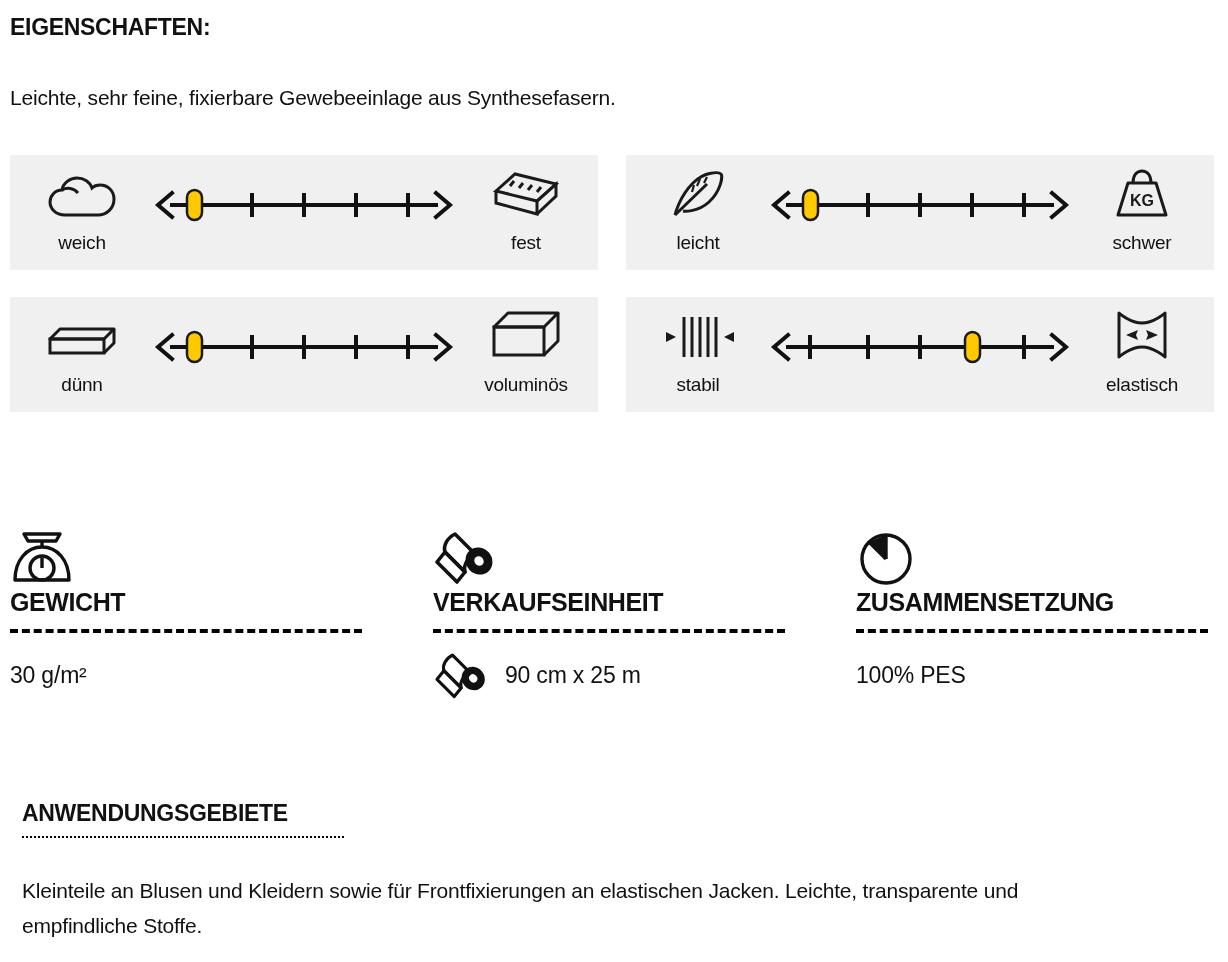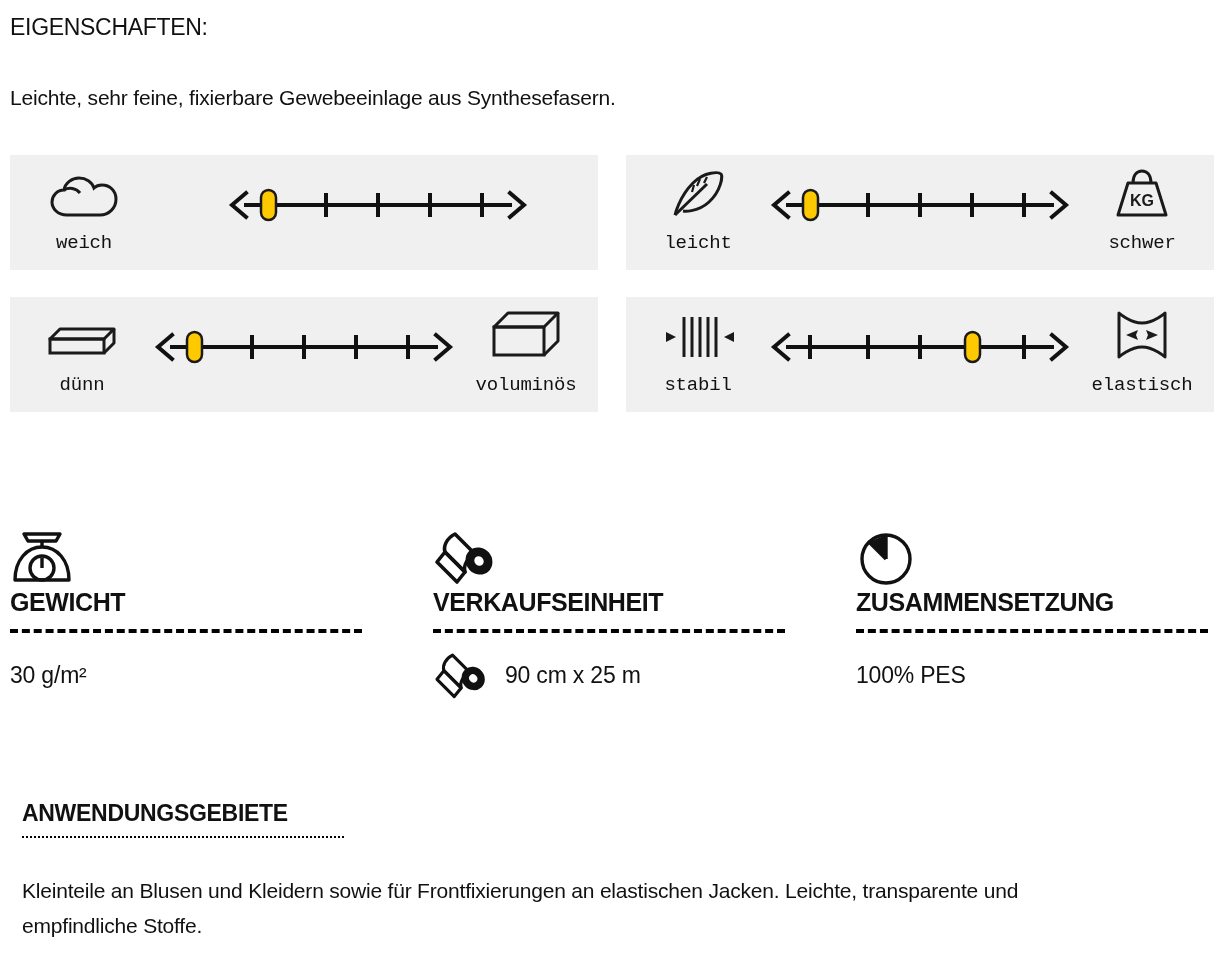--- a/index.html
+++ b/index.html
@@ -11,21 +11,21 @@
     color: #111111;
     position: relative;
     overflow: hidden;
   }
 
   
   .eig-title {
     position: absolute;
     left: 10px; top: 14px;
     font-size: 23px;
-    font-weight: normal;
+    font-weight: bold;
     letter-spacing: -0.3px;
   }
   .eig-desc {
     position: absolute;
     left: 10px; top: 86px;
     font-size: 21px;
     letter-spacing: -0.2px;
   }
 
   
@@ -41,21 +41,21 @@
   }
   .panel-end {
     width: 148px;
     display: flex;
     flex-direction: column;
     align-items: center;
     justify-content: center;
     gap: 13px;
   }
   .panel-end .ic { height: 48px; display: flex; align-items: flex-end; }
-  .panel-end .lbl { font-size: 19px; letter-spacing: -0.2px; font-family: Liberation Mono, monospace; }
+  .panel-end .lbl { font-size: 19px; letter-spacing: -0.2px; }
 
   .scale-wrap {
     flex: 1;
     display: flex;
     align-items: center;
     justify-content: center;
     padding-bottom: 16px;
   }
 
   
@@ -132,20 +132,31 @@
           <path d="M18 8 L4 20 L18 32" fill="none" stroke="#111" stroke-width="4" stroke-linecap="square"></path>
           <path d="M282 8 L296 20 L282 32" fill="none" stroke="#111" stroke-width="4" stroke-linecap="square"></path>
           <line x1="40" y1="8" x2="40" y2="32" stroke="#111" stroke-width="4"></line>
           <line x1="98" y1="8" x2="98" y2="32" stroke="#111" stroke-width="4"></line>
           <line x1="150" y1="8" x2="150" y2="32" stroke="#111" stroke-width="4"></line>
           <line x1="202" y1="8" x2="202" y2="32" stroke="#111" stroke-width="4"></line>
           <line x1="254" y1="8" x2="254" y2="32" stroke="#111" stroke-width="4"></line>
           <rect x="33" y="5" width="15" height="30" rx="7.5" fill="#FFC900" stroke="#1a1a1a" stroke-width="2.5"></rect>
         </svg>
       </div>
+      <div class="panel-end">
+        <span class="ic">
+          <svg width="70" height="50" viewBox="0 0 70 50">
+            <path d="M5 22 L24 5 L65 15 L46 32 Z" fill="none" stroke="#1a1a1a" stroke-width="3"></path>
+            <path d="M5 22 L5 34 L46 45 L46 32" fill="none" stroke="#1a1a1a" stroke-width="3"></path>
+            <path d="M46 32 L65 15 L65 27 L46 45" fill="none" stroke="#1a1a1a" stroke-width="3"></path>
+            <path d="M23 12 L19 17 M32 14 L28 19 M41 16 L37 21 M50 18 L46 23" stroke="#1a1a1a" stroke-width="3"></path>
+          </svg>
+        </span>
+        <span class="lbl">fest</span>
+      </div>
     </div>
 
     <div class="panel">
       <div class="panel-end">
         <span class="ic">
           <svg width="62" height="50" viewBox="0 0 62 50">
             <path d="M8 46 C8 46 12 28 26 14 C38 2 52 3 54 5 C56 7 54 22 42 33 C30 44 16 42 16 42" fill="none" stroke="#1a1a1a" stroke-width="3"></path>
             <path d="M8 46 L40 15" fill="none" stroke="#1a1a1a" stroke-width="3"></path>
             <path d="M30 17 L33 10 M37 14 L40 8 M25 23 L27 16" stroke="#1a1a1a" stroke-width="2.2"></path>
           </svg>

